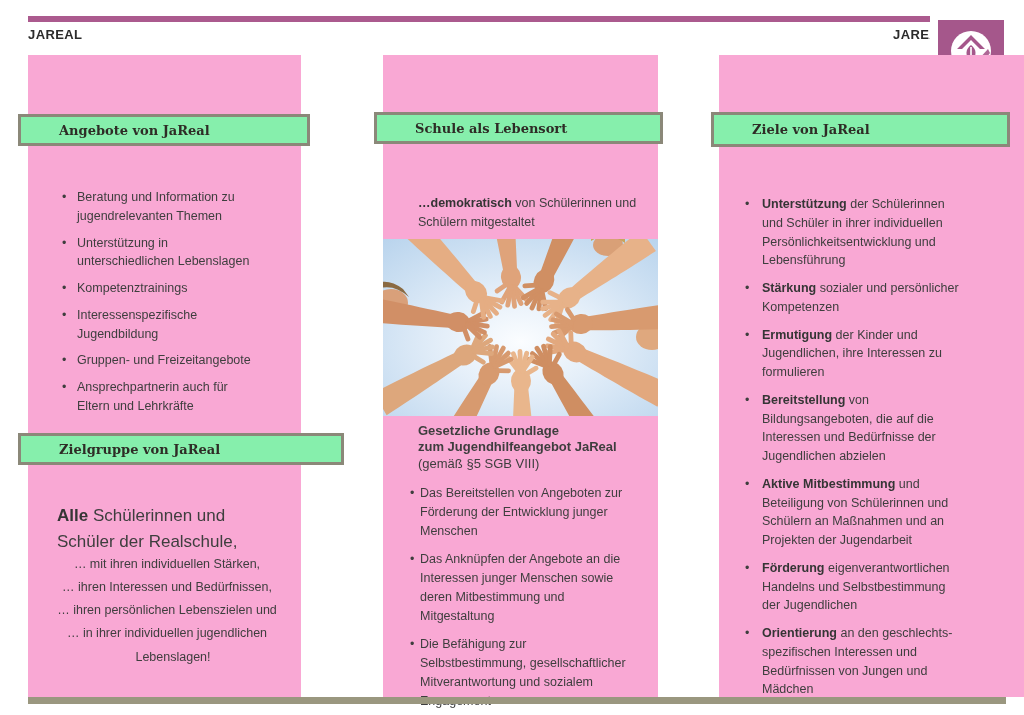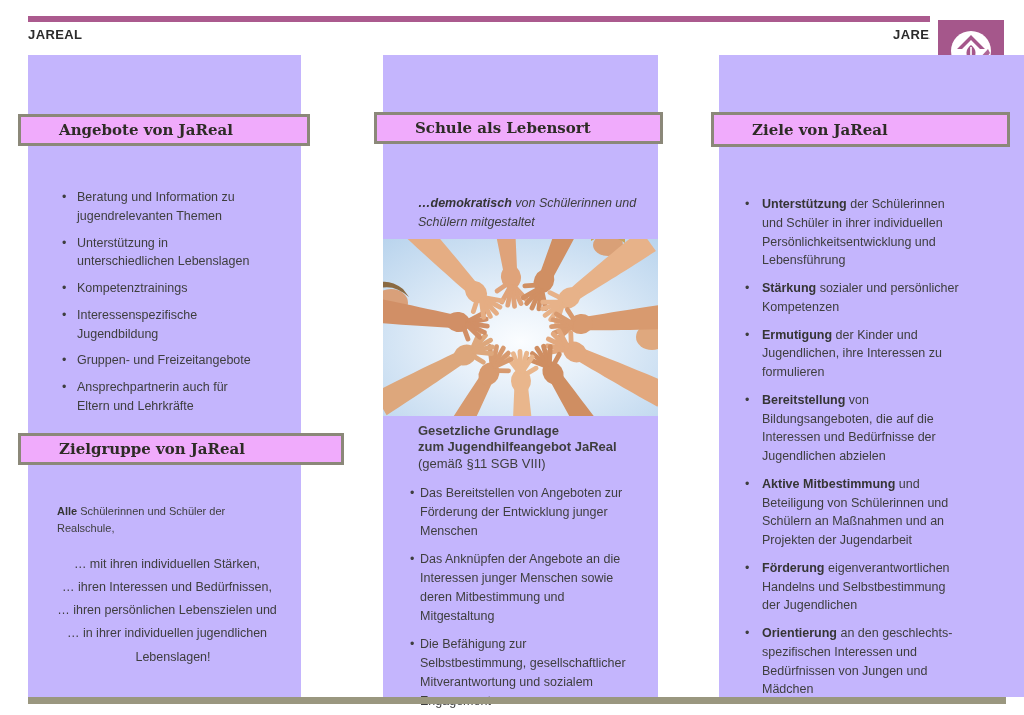--- a/index.html
+++ b/index.html
@@ -8,50 +8,50 @@
   
   .topbar{position:absolute;left:28px;top:16px;width:977px;height:6px;}
   .brand{position:absolute;top:27px;font-size:13px;font-weight:700;letter-spacing:.4px;color:#2b2b2b;}
   .brand.left{left:28px;}
   .brand.right{left:893px;}
   
   .logo-back{position:absolute;left:930px;top:12px;width:81px;height:82px;background:#fff;}
   .logo-square{position:absolute;left:938px;top:20px;width:66px;height:66px;background:#a5578b;
                display:flex;align-items:center;justify-content:center;}
   
-  .col{position:absolute;top:55px;height:642px;background:#c4b5fd;}
+  .col{position:absolute;top:55px;height:642px;background:#f9a8d4;}
   .col1{left:28px;width:273px;}
   .col2{left:383px;width:275px;}
   .col3{left:719px;width:311px;}
   
-  .titlebox{position:absolute;box-sizing:border-box;border:3px solid #8b8879;background:#f0abfc;
+  .titlebox{position:absolute;box-sizing:border-box;border:3px solid #8b8879;background:#86efac;
             display:flex;align-items:center;padding-left:38px;
-            font-family:"DejaVu Serif",serif;font-weight:700;font-size:15px;color:#2e2c26;}
+            font-family:"DejaVu Serif",serif;font-weight:700;font-size:13px;color:#2e2c26;}
   .tb-offers{left:18px;top:114px;width:292px;height:32px;}
   .tb-school{left:374px;top:112px;width:289px;height:32px;}
   .tb-goals{left:711px;top:112px;width:299px;height:35px;}
   .tb-target{left:18px;top:433px;width:326px;height:32px;}
   
   .bullets{position:absolute;margin:0;padding:0;list-style:none;font-size:12.5px;line-height:1.5;}
   .bullets li{position:relative;margin:0 0 8px 0;}
   .bullets li::before{content:"\2022";position:absolute;color:#3e3e3e;}
   .col1 .bullets{top:133px;left:49px;width:182px;}
   .col1 .bullets li::before{left:-15px;}
   .col3 .bullets{top:140px;left:43px;width:202px;}
   .col3 .bullets li{margin-bottom:9px;}
   .col3 .bullets li::before{left:-17px;}
   .col2 .bullets{top:429px;left:37px;width:212px;}
   .col2 .bullets li{margin-bottom:10px;}
   .col2 .bullets li::before{left:-10px;}
   b{font-weight:700;color:#353535;}
-  .target-intro{position:absolute;top:448px;left:29px;width:215px;margin:0;font-size:11px;line-height:1.5;}
+  .target-intro{position:absolute;top:448px;left:29px;width:215px;margin:0;font-size:17px;line-height:1.5;}
   .target-lines{position:absolute;top:500px;left:29px;width:220px;font-size:12.5px;}
   .target-lines .tline{margin:0 0 5px 0;line-height:1.45;text-align:center;}
   .target-lines .tline.indent{padding-left:12px;margin-top:2px;}
-  .demo-line{position:absolute;top:139px;left:35px;width:220px;margin:0;font-size:12.5px;line-height:1.5;font-style:italic;}
+  .demo-line{position:absolute;top:139px;left:35px;width:220px;margin:0;font-size:12.5px;line-height:1.5;}
   .photo{position:absolute;top:184px;left:0;width:275px;height:177px;display:block;}
   .law{position:absolute;top:368px;left:35px;width:228px;font-size:13px;line-height:1.25;}
   .law .lh{font-weight:700;}
   
   .footbar{position:absolute;left:28px;top:697px;width:978px;height:7px;}
 </style>
 </head>
 <body>
 
 <div class="page">
@@ -132,21 +132,21 @@
       <use href="#hand" transform="translate(138,142) rotate(-2)" fill="#e9b68c"></use>
       <use href="#hand" transform="translate(106,135) rotate(29)" fill="#d79a6f"></use>
       <use href="#hand" transform="translate(82,116) rotate(60)" fill="#dda77c"></use>
       <use href="#hand" transform="translate(75,83) rotate(98)" fill="#d18f66"></use>
       <use href="#hand" transform="translate(93,53) rotate(136)" fill="#e5ad83"></use>
     </svg>
 
     <div class="law">
       <div class="lh">Gesetzliche Grundlage</div>
       <div class="lh">zum Jugendhilfeangebot JaReal</div>
-      <div>(gemäß §11 SGB VIII)</div>
+      <div>(gemäß §5 SGB VIII)</div>
     </div>
     <ul class="bullets">
       <li><span>Das Bereitstellen von Angeboten zur Förderung der Entwicklung junger Menschen</span></li>
       <li><span>Das Anknüpfen der Angebote an die Interessen junger Menschen sowie deren Mitbestimmung und Mitgestaltung</span></li>
       <li><span>Die Befähigung zur Selbstbestimmung, gesellschaftlicher  Mitverantwortung und sozialem Engagement</span></li>
     </ul>
   </div>
 
   <div class="col col3">
     <ul class="bullets">

